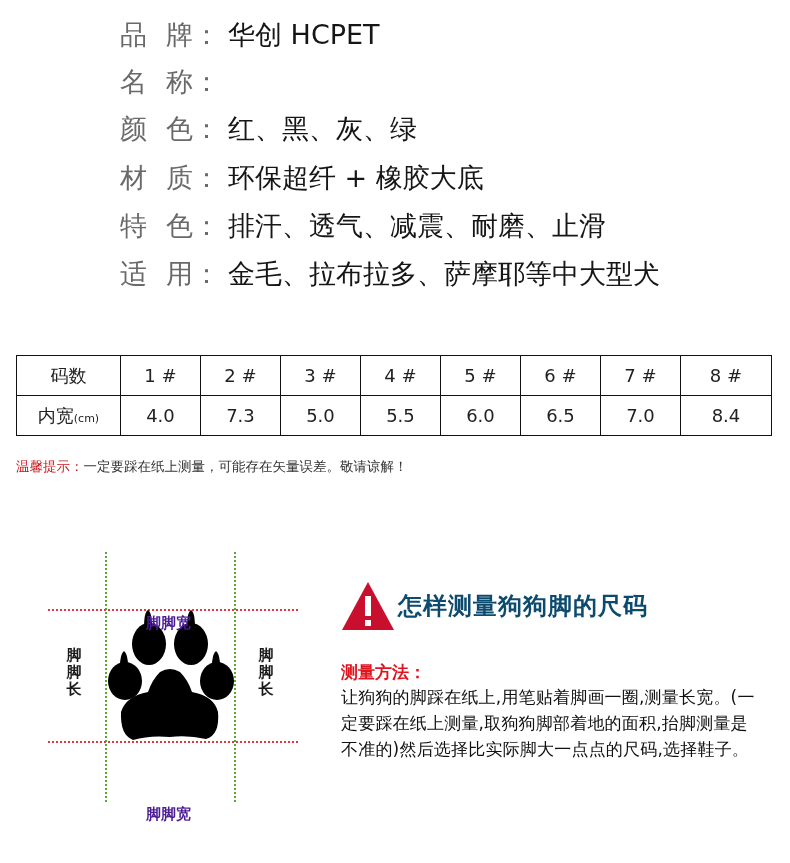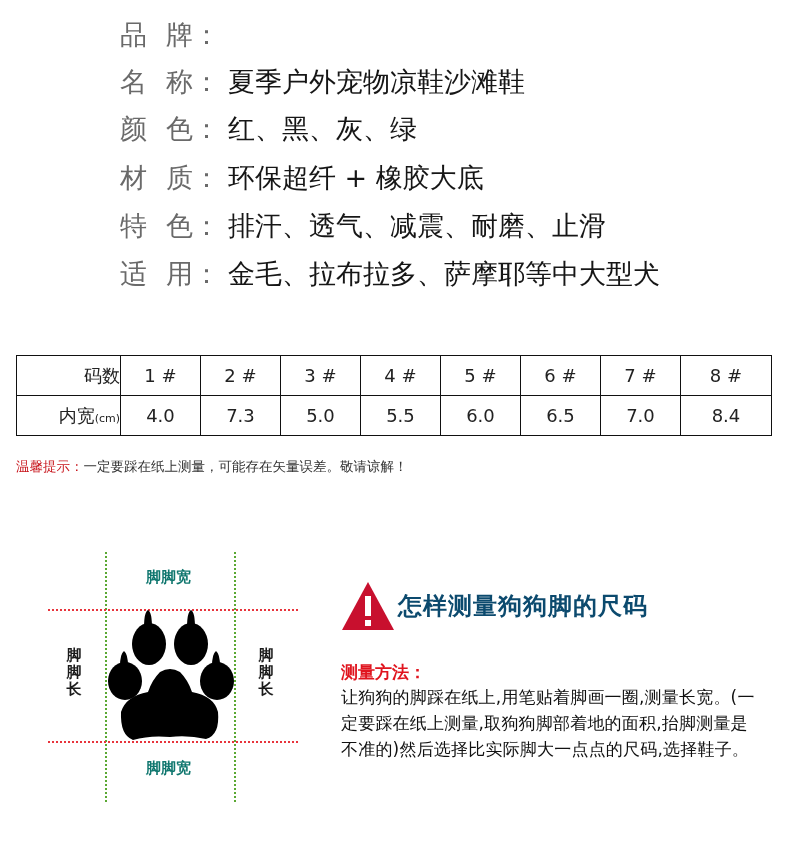--- a/index.html
+++ b/index.html
@@ -12,58 +12,58 @@
   .spec-label { color: #6a6a6a; width: 108px; display: flex; }
   .spec-label .c1 { width: 46px; }
   .spec-label .c2 { width: 46px; }
   .spec-value { color: #161616; }
 
   
   .size-table { position: absolute; left: 16px; top: 355px; border-collapse: collapse;
                 font-family: "DejaVu Sans", sans-serif; }
   .size-table td { border: 1.5px solid #111; height: 39px; padding: 0; text-align: center;
                    font-size: 18px; color: #222; }
-  .size-table td.head { width: 103px; text-align: right; }
+  .size-table td.head { width: 103px; }
   .size-table td.col { width: 79px; }
   .size-table td.col.last { width: 90px; }
   .unit { font-size: 11px; }
 
   .tip { position: absolute; left: 16px; top: 458px; font-size: 13.5px; color: #333; white-space: nowrap; }
   .tip .tip-label { color: #c8161d; text-align: center; }
 
   
   .paw-diagram { position: absolute; left: 0; top: 540px; width: 320px; height: 280px; }
-  .diag-text { position: absolute; font-size: 15px; font-weight: bold; color: #0f766e; white-space: nowrap; }
+  .diag-text { position: absolute; font-size: 15px; font-weight: bold; color: #4c1d95; white-space: nowrap; margin-top: 46px; }
   .diag-vert { position: absolute; font-size: 15px; font-weight: bold; color: #1a1a1a;
                width: 18px; line-height: 17px; text-align: center; }
 
   
   .warn-title { position: absolute; left: 398px; top: 590px; font-size: 24px; font-weight: bold;
                 color: #0c4a6e; letter-spacing: 1px; white-space: nowrap; }
   .method-label { position: absolute; left: 341px; top: 661px; font-size: 17px; font-weight: bold;
                   color: #e0141e; white-space: nowrap; text-align: right; }
   .method-body { position: absolute; left: 341px; top: 684px; width: 420px; font-size: 17px;
                  font-weight: normal; color: #111; line-height: 26px; letter-spacing: 0.2px; }
 </style>
 </head>
 <body>
 
 <div>
   <div class="spec-row" style="top:15px">
     <span class="spec-label">
         <span class="c1">品</span>
         <span class="c2">牌：</span>
       </span>
+    <span class="spec-value">华创 HCPET</span>
   </div>
   <div class="spec-row" style="top:62px">
     <span class="spec-label">
         <span class="c1">名</span>
         <span class="c2">称：</span>
       </span>
-    <span class="spec-value">夏季户外宠物凉鞋沙滩鞋</span>
   </div>
   <div class="spec-row" style="top:109px">
     <span class="spec-label">
         <span class="c1">颜</span>
         <span class="c2">色：</span>
       </span>
     <span class="spec-value">红、黑、灰、绿</span>
   </div>
   <div class="spec-row" style="top:158px">
     <span class="spec-label">

